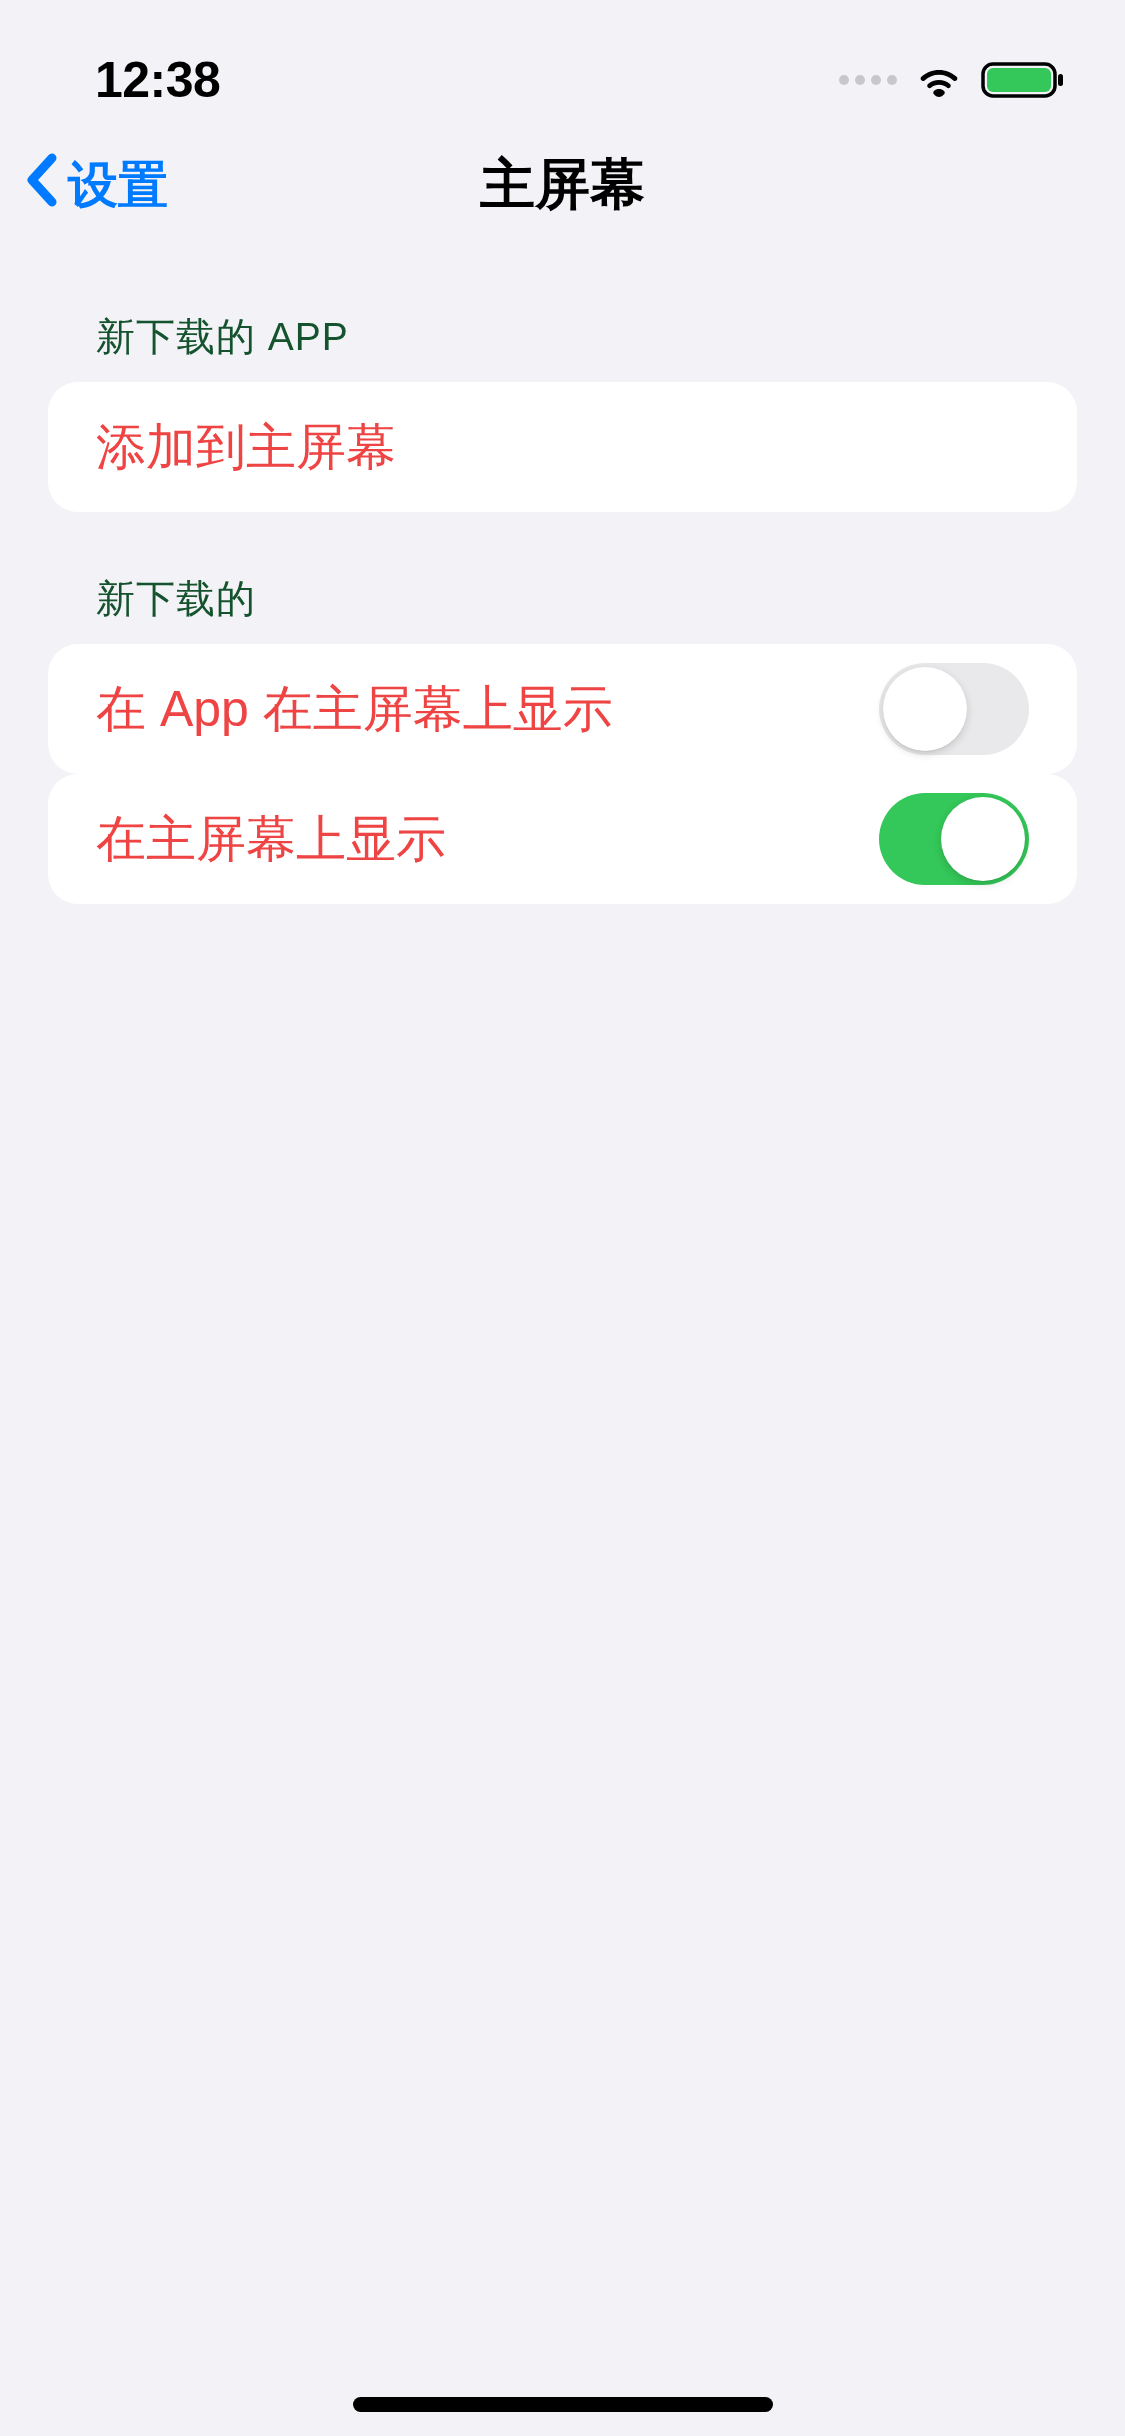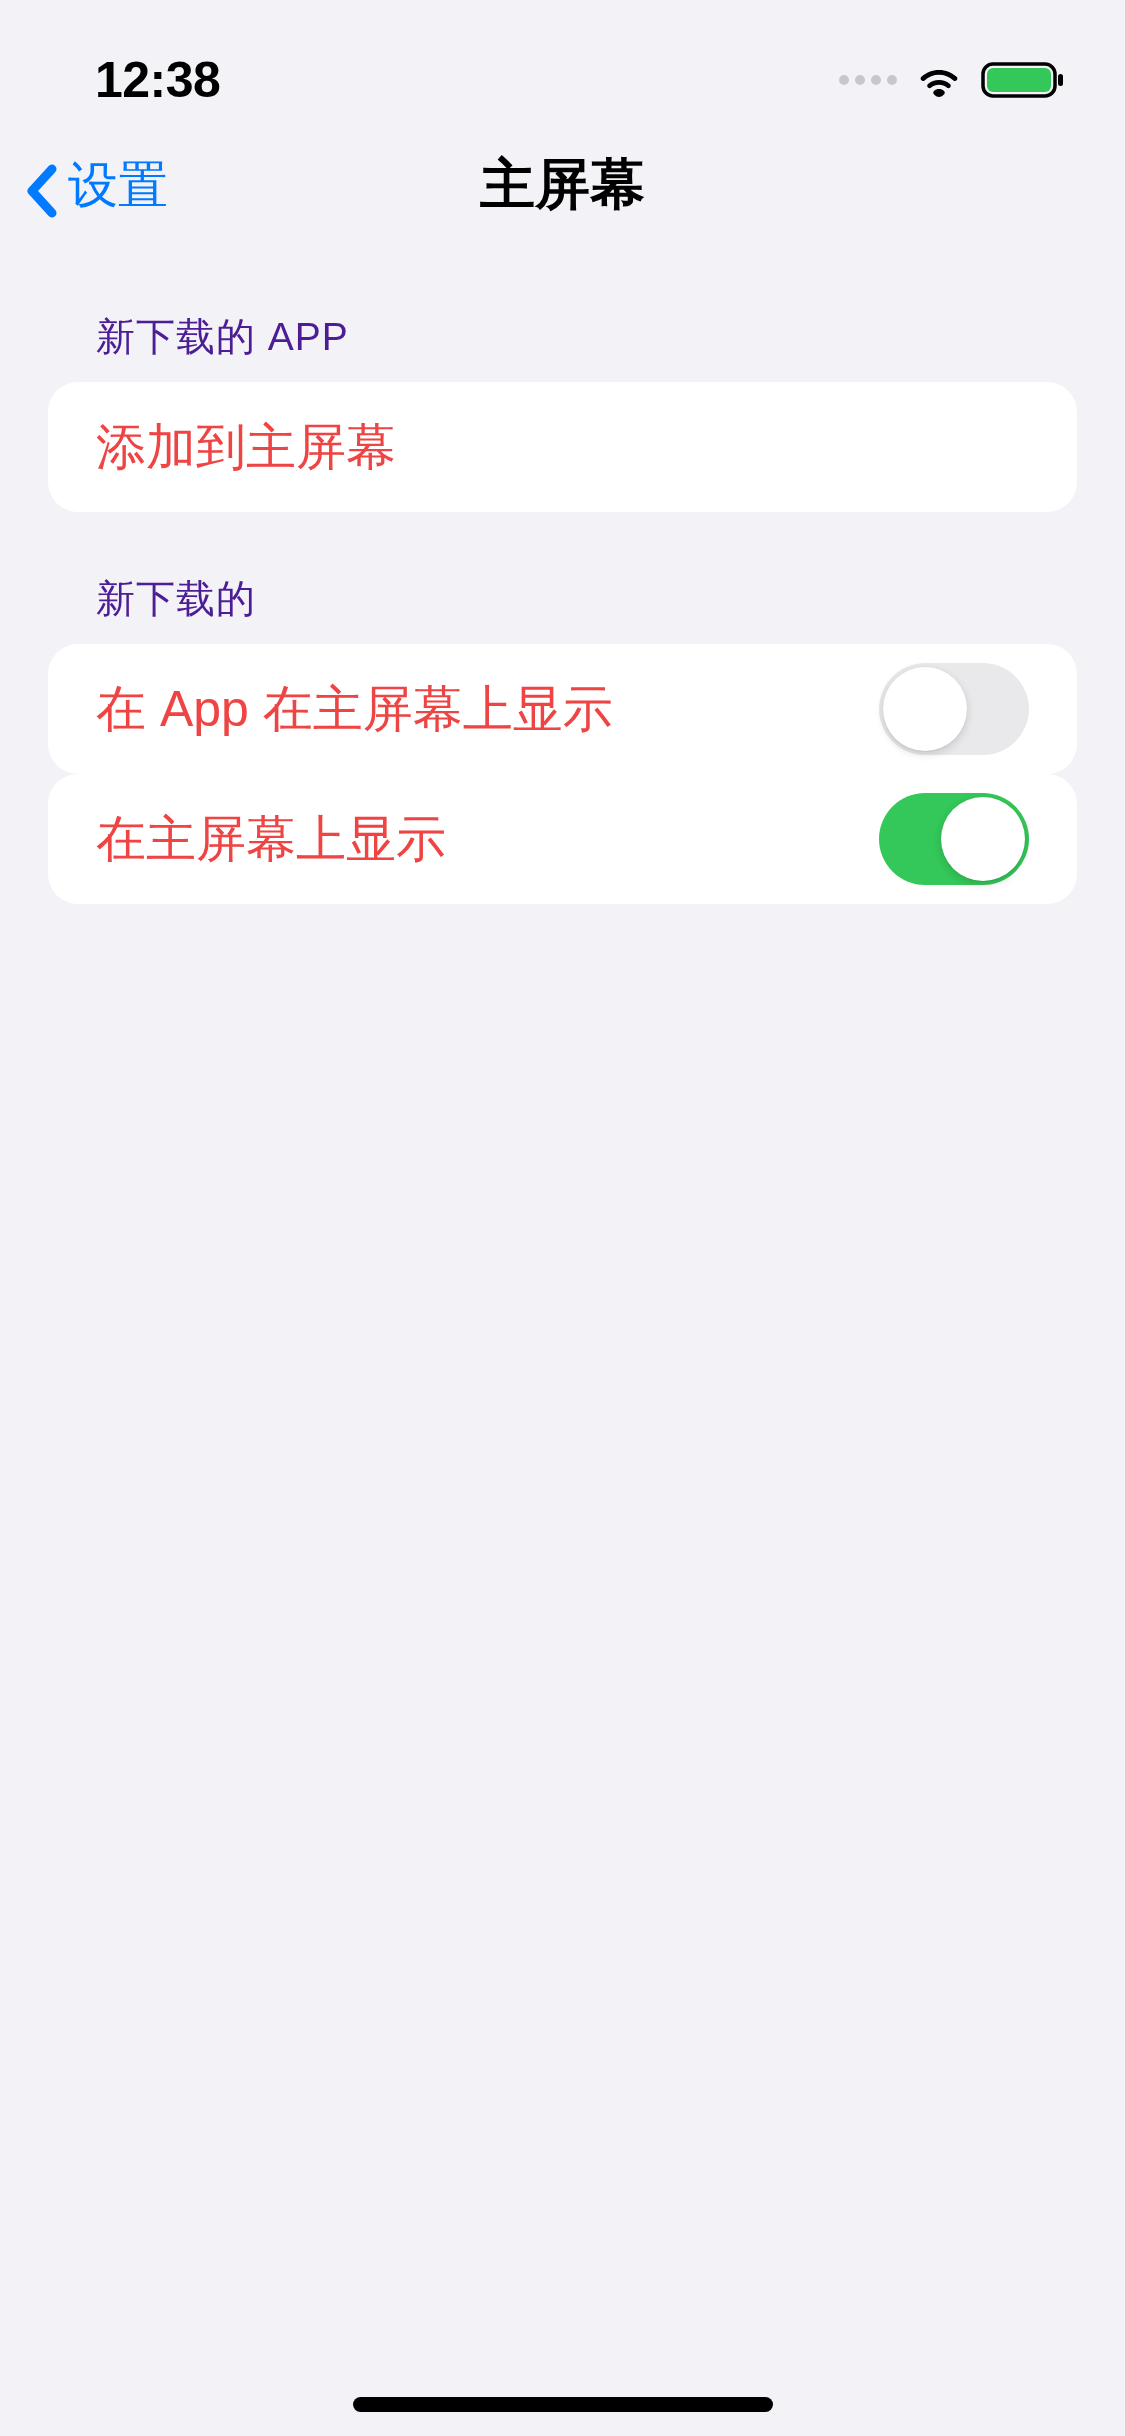--- a/index.html
+++ b/index.html
@@ -61,45 +61,45 @@
     }
     .nav-bar {
       display: flex;
       align-items: center;
       height: 130px;
       position: relative;
       padding: 0 24px;
     }
     .back-button {
       display: flex;
-      align-items: flex-end;
+      align-items: flex-start;
       gap: 8px;
       color: #007aff;
       font-size: 50px;
-      font-weight: 400;
+      font-weight: 700;
     }
     .back-chevron svg {
       width: 36px;
       height: 56px;
       display: block;
     }
     .nav-title {
       position: absolute;
       left: 50%;
       transform: translateX(-50%);
       font-size: 55px;
       font-weight: 600;
       color: #000;
     }
     .content {
       padding: 0 48px;
     }
     .section-header {
       font-size: 39px;
-      color: #4c1d95;
+      color: #14532d;
       padding: 60px 0 18px 48px;
       letter-spacing: 1px;
     }
     .group {
       background: #ffffff;
       border-radius: 30px;
       overflow: hidden;
     }
     .row {
       display: flex;

